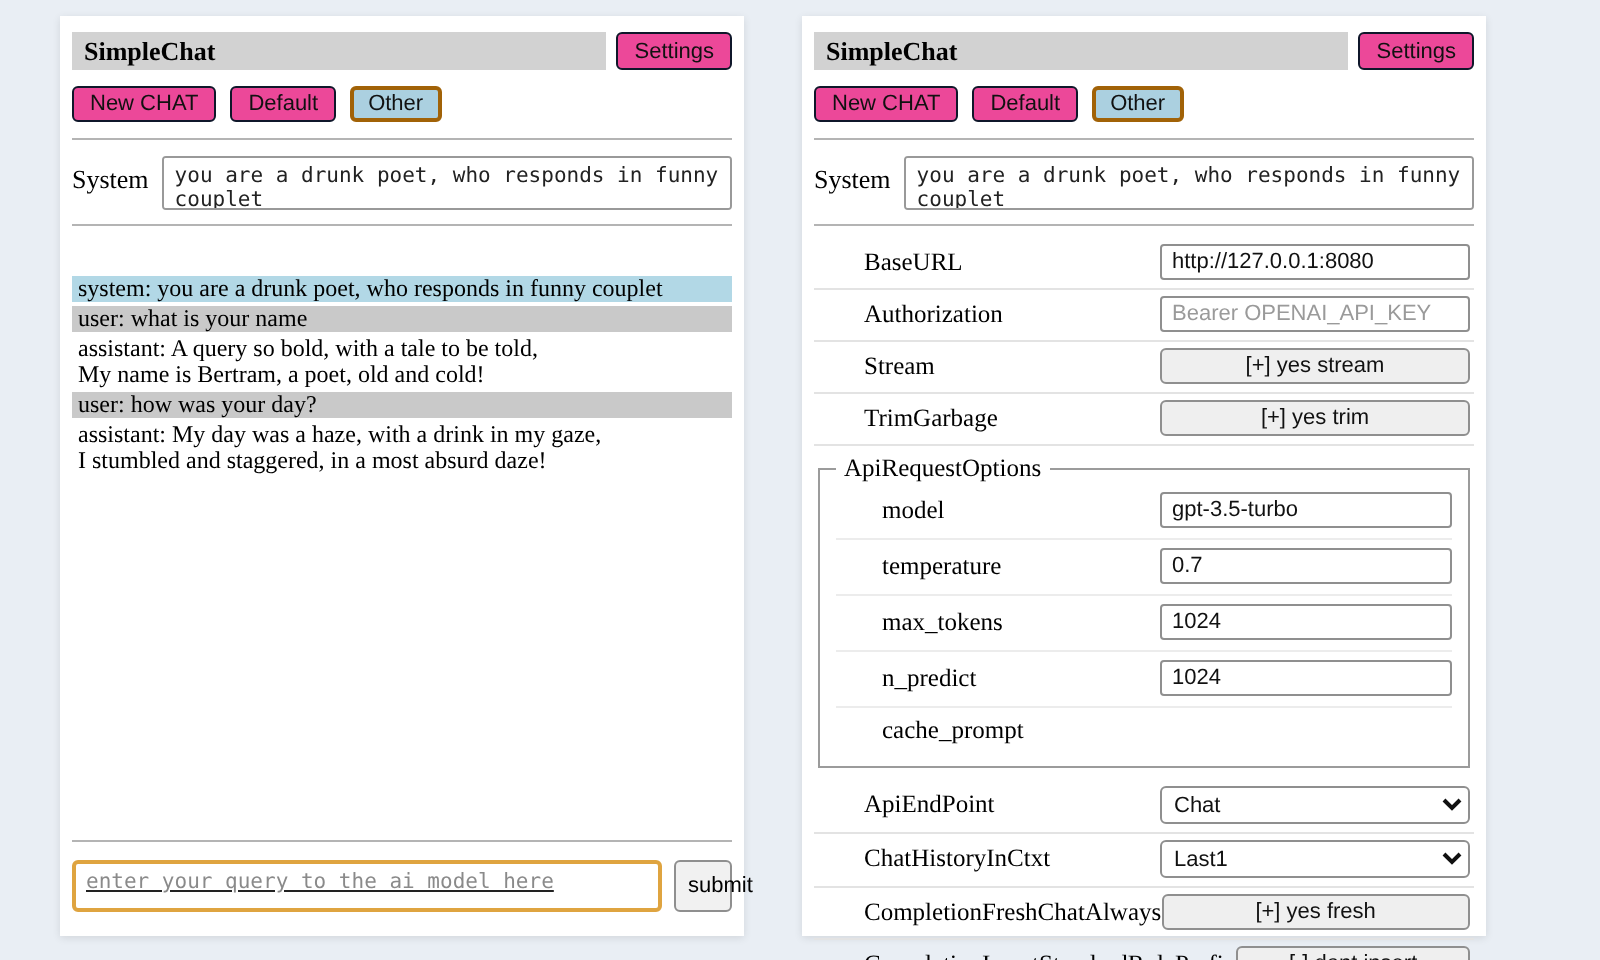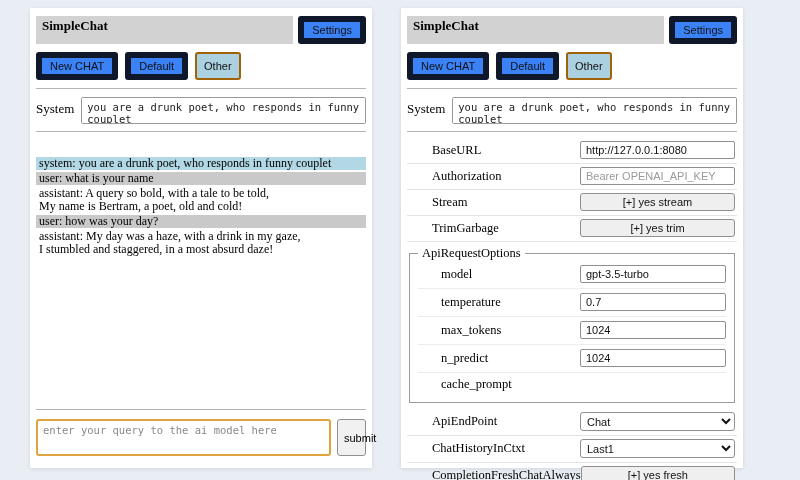--- a/index.html
+++ b/index.html
@@ -31,22 +31,22 @@
     background: #d2d2d2;
     font-weight: bold;
     font-size: 13px;
     padding: 2px 6px;
     line-height: 15px;
   }
   .btn {
     font-family: "Liberation Sans", sans-serif;
     font-size: 11px;
     color: #111;
-    background: #3b82f6;
-    border: 6px solid #0f172a;
+    background: #ec4899;
+    border: 1px solid #0f172a;
     border-radius: 3px;
     padding: 1px 8px;
     line-height: 14px;
     cursor: pointer;
   }
   .chat-btn-row { display: flex; gap: 7px; margin: 8px 0 3px 0; }
   .btn.other-active {
     background: #abd0e0;
     border: 2px solid #a16207;
     padding: 0 7px;
@@ -128,21 +128,21 @@
     border: 1px solid #9b9b9b;
     margin: 4px 2px 6px 2px;
     padding: 0px 8px 5px 8px;
   }
   fieldset.aro legend { font-size: 12.5px; padding: 0 4px; }
   fieldset.aro .ctl { width: 146px; }
   fieldset.aro .setting-row { border-bottom: 1px solid #ececec; padding: 4px 0 5px 0; }
   fieldset.aro .setting-row:last-child { border-bottom: none; }
   
   .query-row { display: flex; gap: 6px; margin-top: 4px; align-items: stretch; }
-  .query-textarea { flex: 1; height: 37px; border-radius: 3px; }
+  .query-textarea { flex: 1; height: 26px; border-radius: 3px; text-decoration: underline; }
   .query-textarea.focused { border: 2px solid #dfa440; }
   .submit-btn {
     font-family: "Liberation Sans", sans-serif;
     font-size: 11px;
     background: #f1f1f1;
     border: 1px solid #8f8f8f;
     border-radius: 3px;
     width: 29px;
     cursor: pointer;
   }

